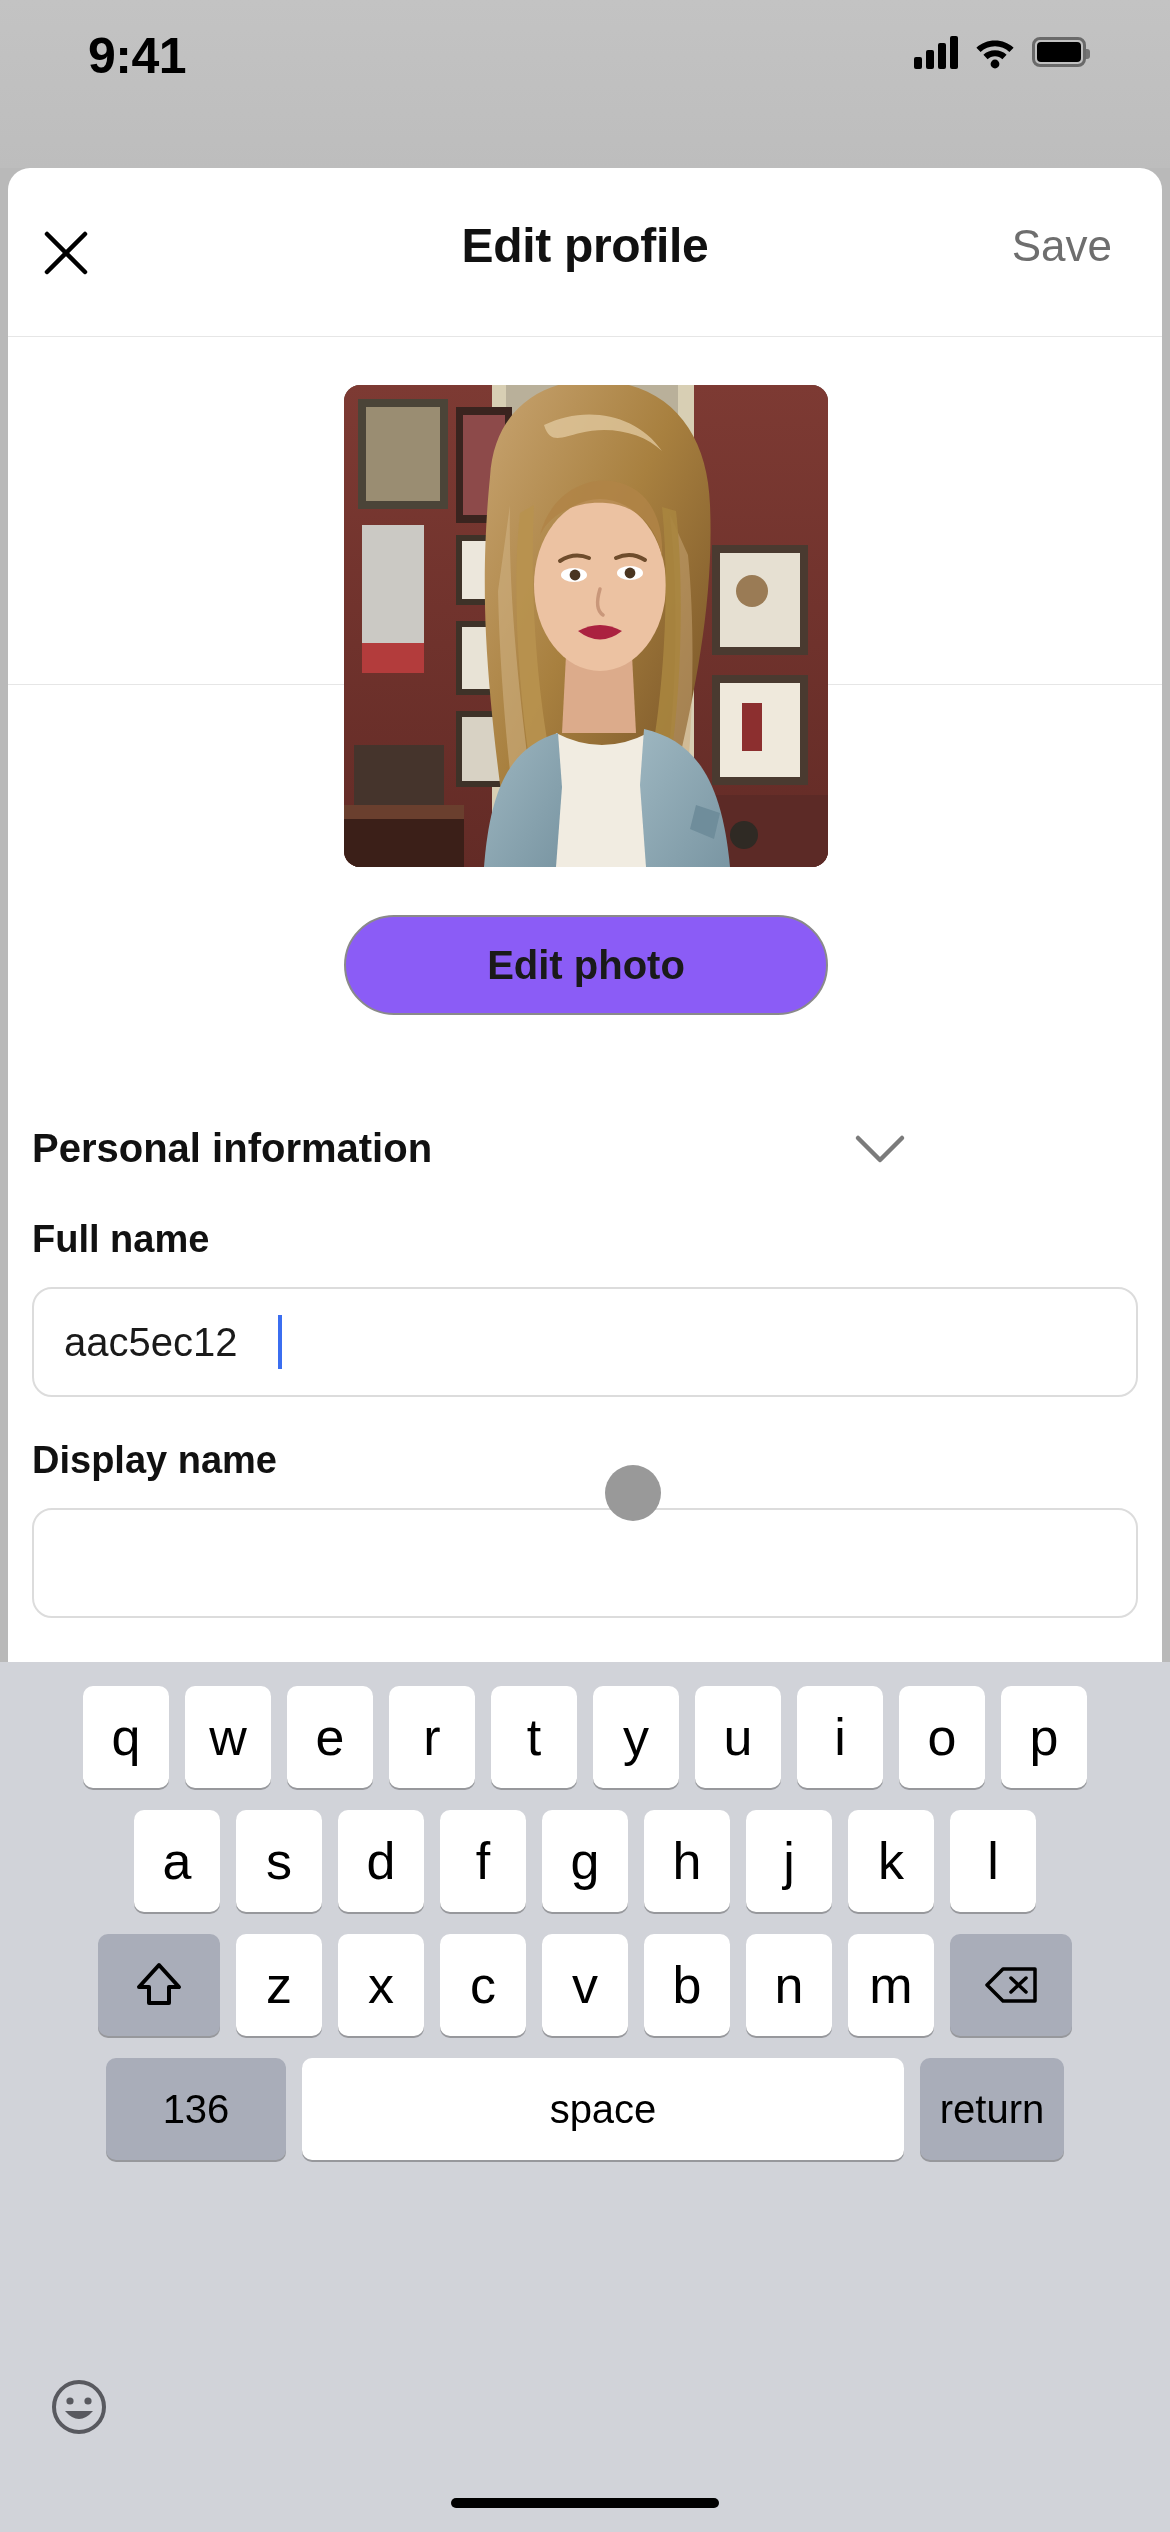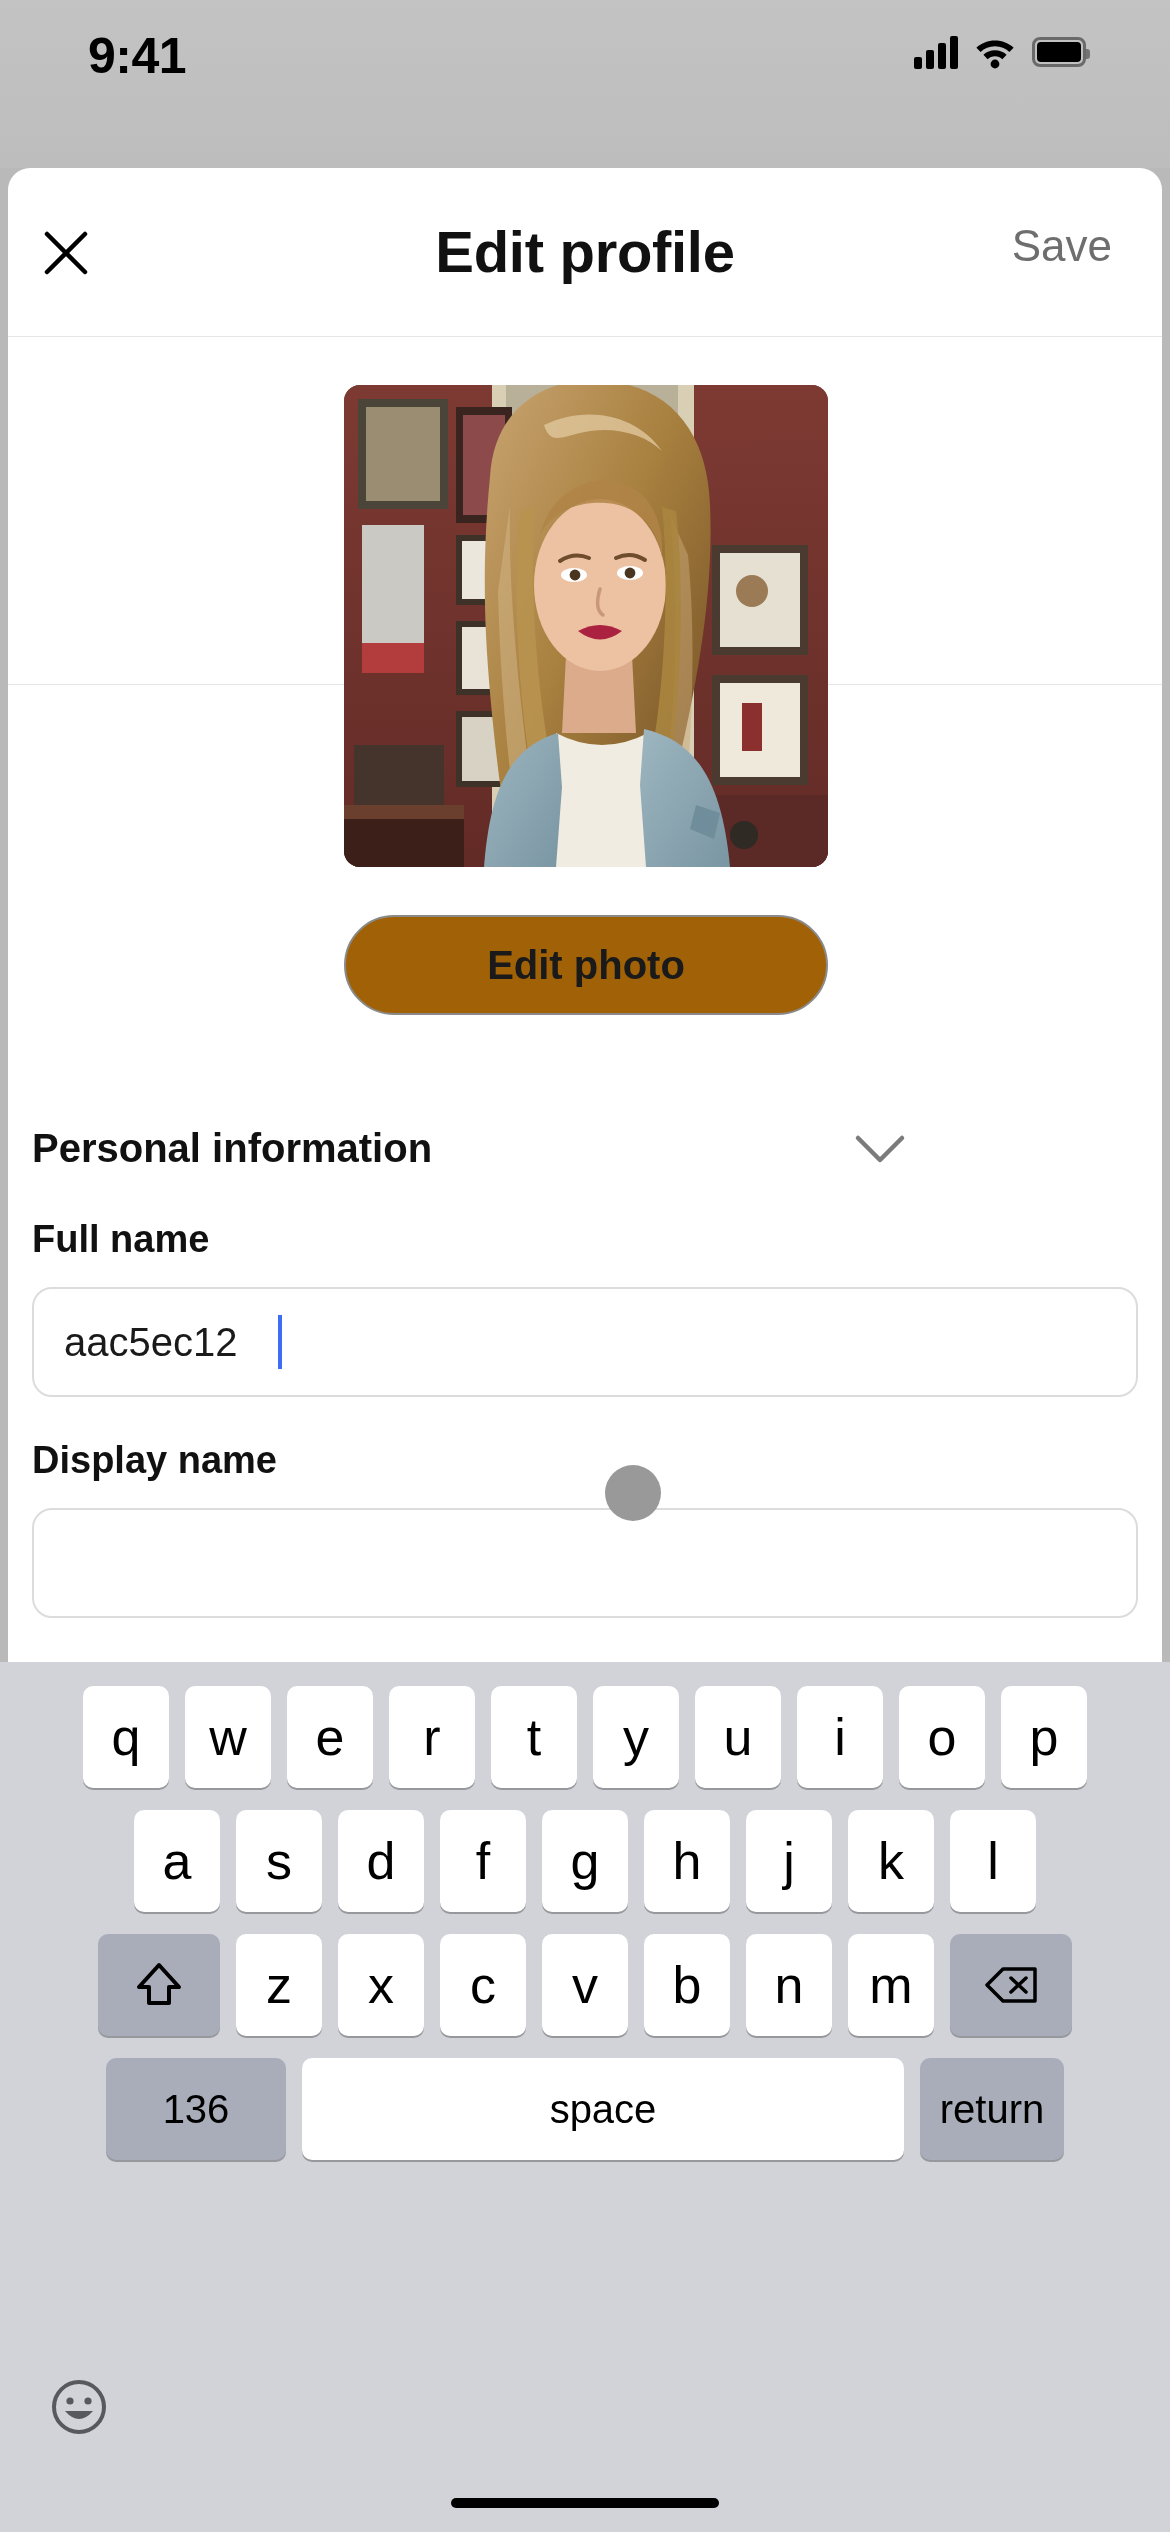--- a/index.html
+++ b/index.html
@@ -71,21 +71,21 @@
     left: 26px; top: 53px;
     width: 64px; height: 64px;
     display: flex; align-items: center; justify-content: center;
     cursor: pointer;
   }
   #close-button svg { width: 46px; height: 46px; }
   #header-title {
     position: absolute;
     left: 0; right: 0; top: 50px;
     text-align: center;
-    font-size: 58px;
+    font-size: 48px;
     font-weight: 700;
     color: #111;
     letter-spacing: -0.3px;
   }
   #save-button {
     position: absolute;
     right: 50px; top: 53px;
     font-size: 44px;
     font-weight: 400;
     color: #6e6e6e;
@@ -106,21 +106,21 @@
     overflow: hidden;
     background: #6f4b42;
   }
   #profile-photo svg { display: block; width: 100%; height: 100%; }
   #edit-photo-button {
     position: absolute;
     left: 336px; top: 578px;
     width: 484px; height: 100px;
     border: 2px solid #8a8a8a;
     border-radius: 50px;
-    background: #a16207;
+    background: #8b5cf6;
     display: flex; align-items: center; justify-content: center;
     font-size: 40px;
     font-weight: 700;
     color: #1a1a1a;
     cursor: pointer;
   }
 
   
   #form-section {
     position: absolute;

